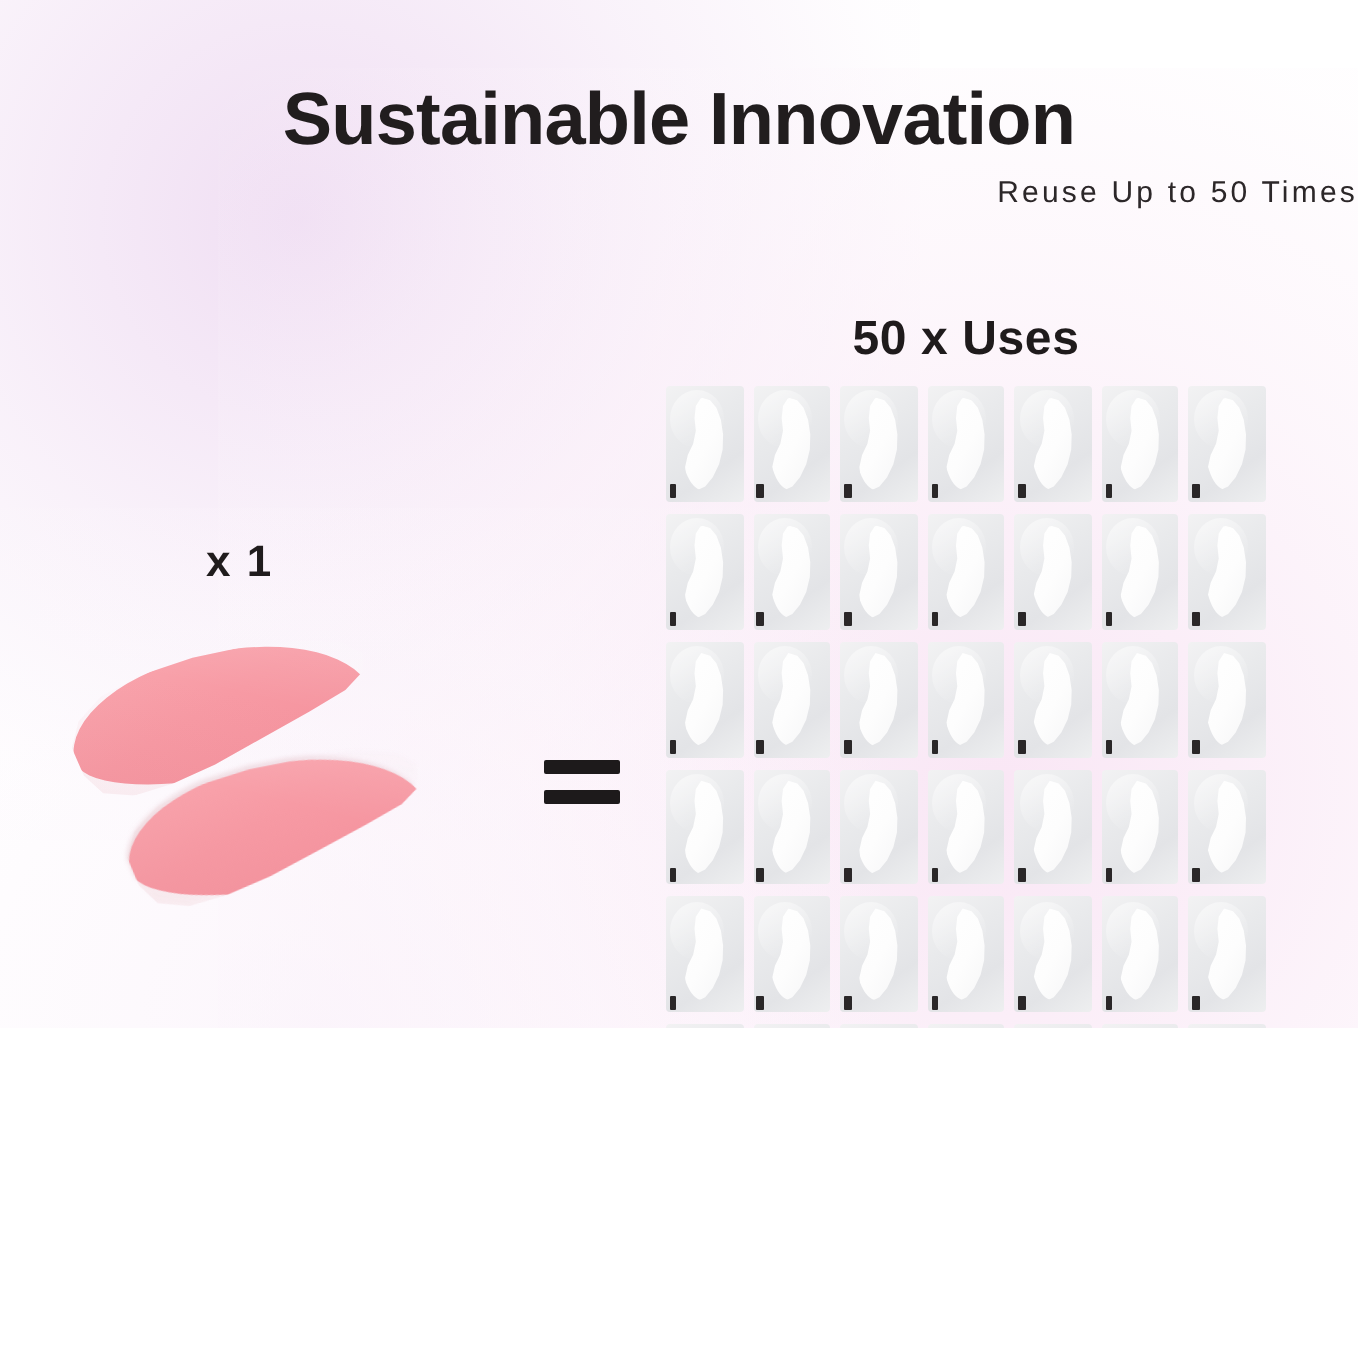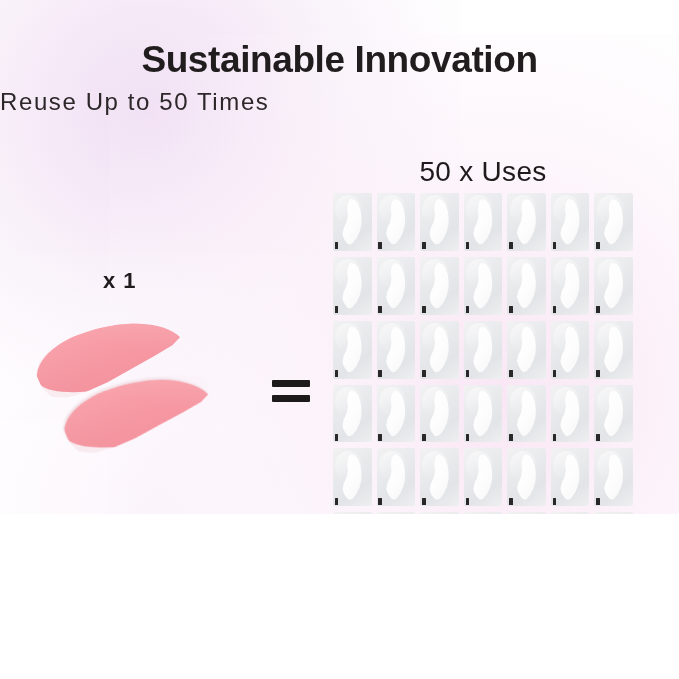--- a/index.html
+++ b/index.html
@@ -76,22 +76,22 @@
     font-weight: bold;
     color: #211d1e;
     letter-spacing: -0.4px;
     line-height: 1.1;
   }
   .subtitle {
     position: absolute;
     left: 0;
     right: 0;
     top: 88px;
-    text-align: left;
-    font-size: 24px;
+    text-align: right;
+    font-size: 15px;
     font-weight: 400;
     color: #2c2729;
     letter-spacing: 1.6px;
     line-height: 1.2;
   }
 
   
   .left-count {
     position: absolute;
     left: 103px;
@@ -164,22 +164,22 @@
   .equals .bar.b1 { top: 0; }
   .equals .bar.b2 { top: 15px; }
 
   
   .right-count {
     position: absolute;
     left: 333px;
     top: 156px;
     width: 300px;
     text-align: center;
-    font-size: 28px;
-    font-weight: normal;
+    font-size: 24px;
+    font-weight: bold;
     color: #1f1b1c;
     letter-spacing: 0.3px;
   }
 
   .grid {
     position: absolute;
     left: 333px;
     top: 193px;
     width: 300px;
     height: 441px;

